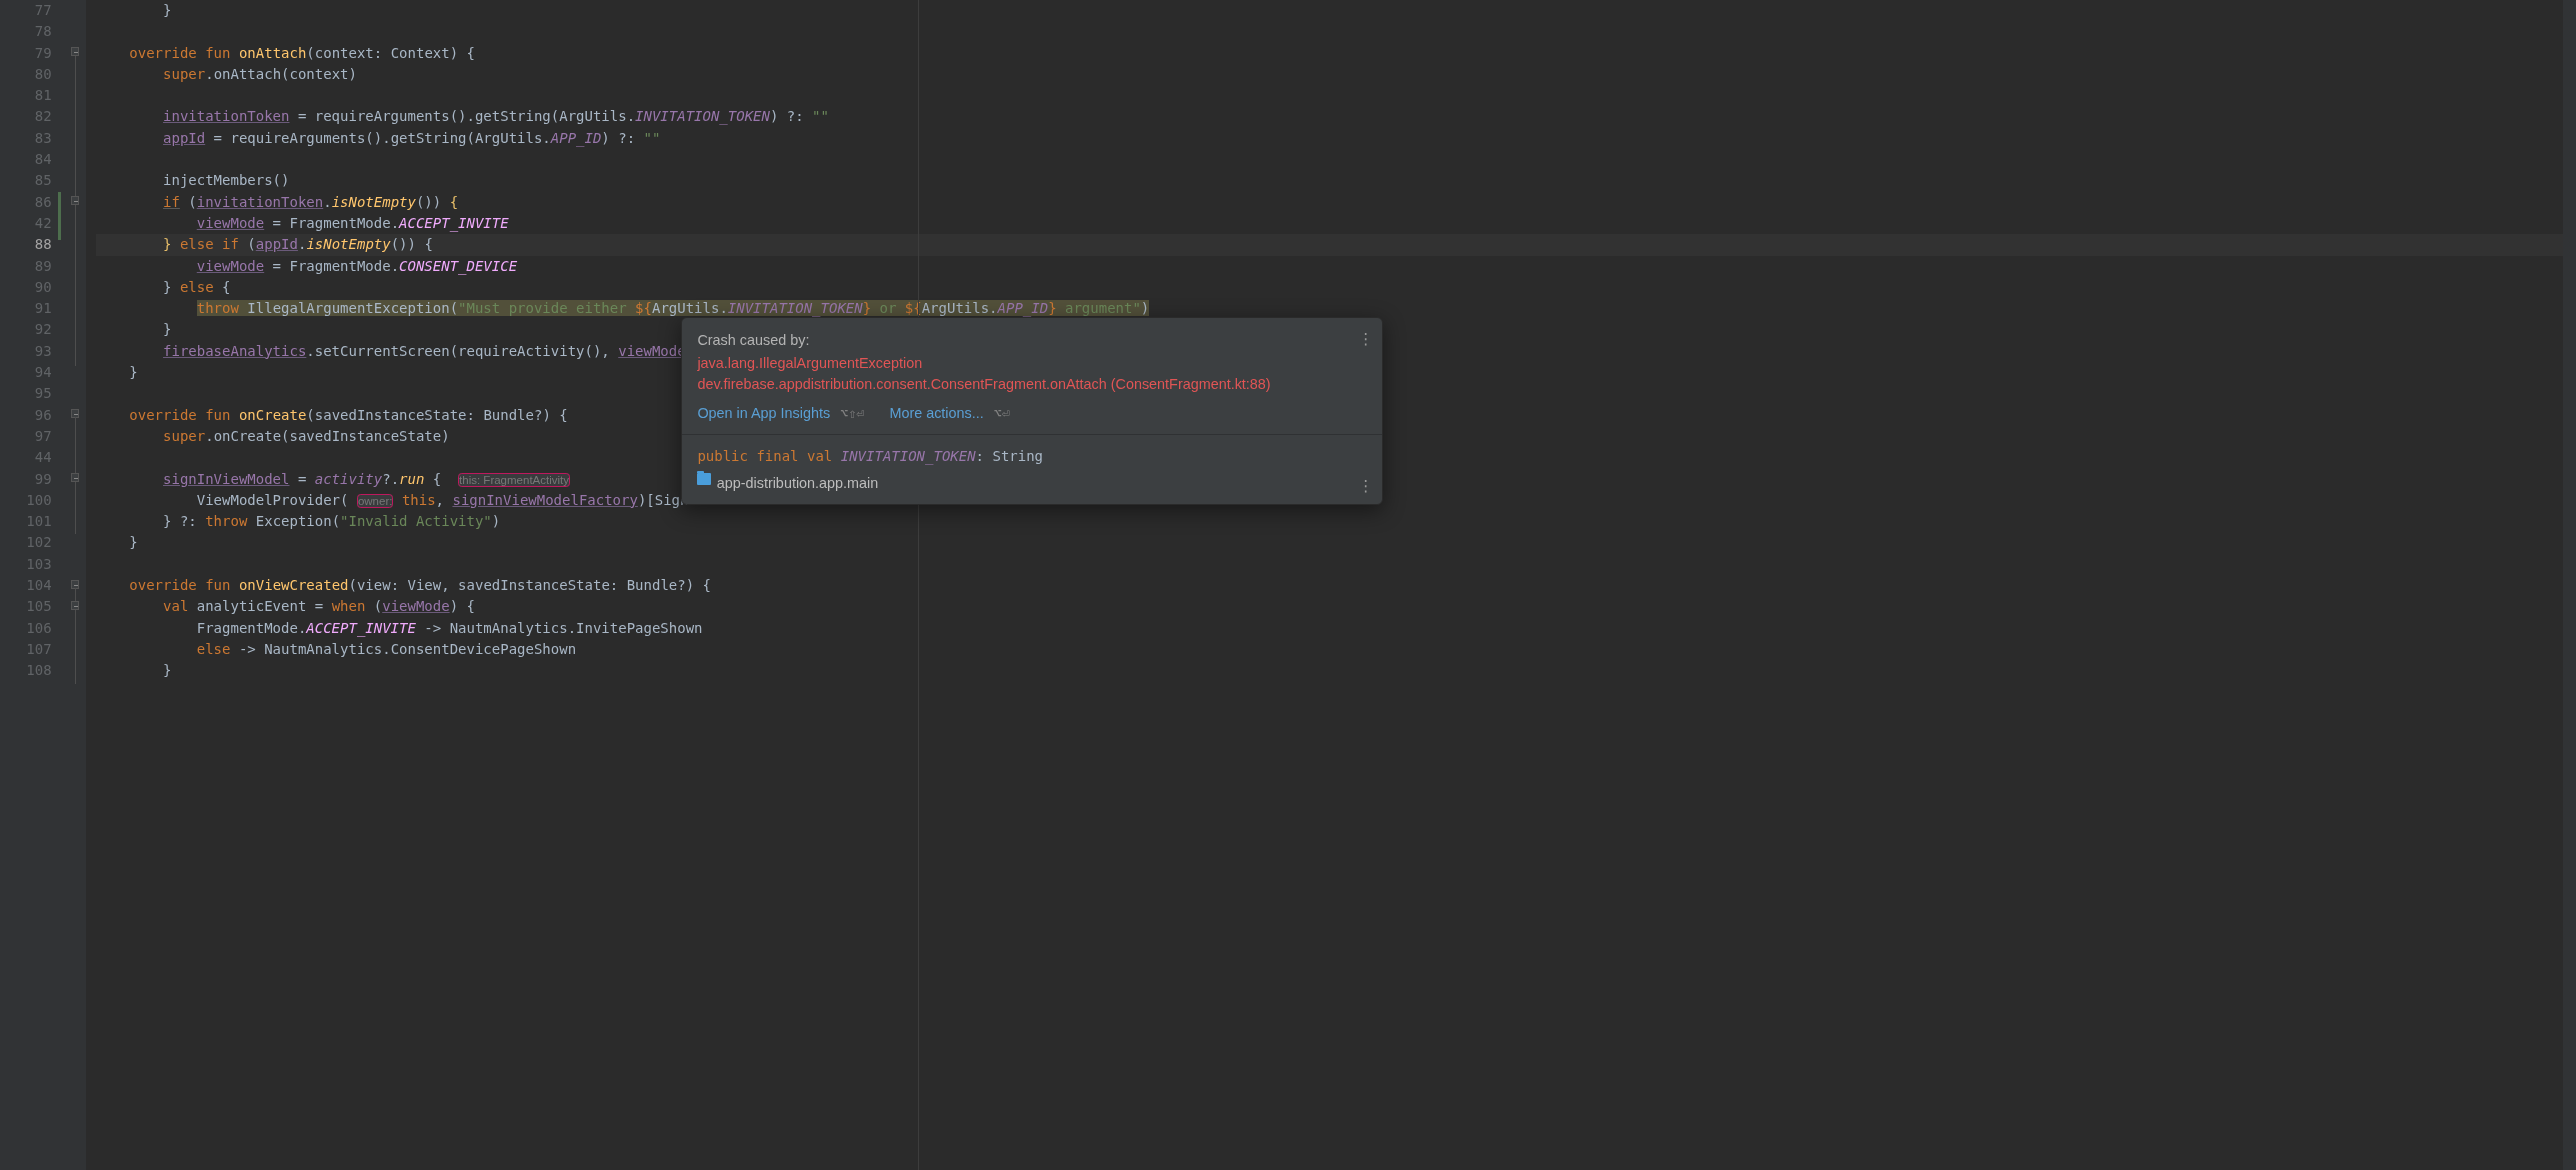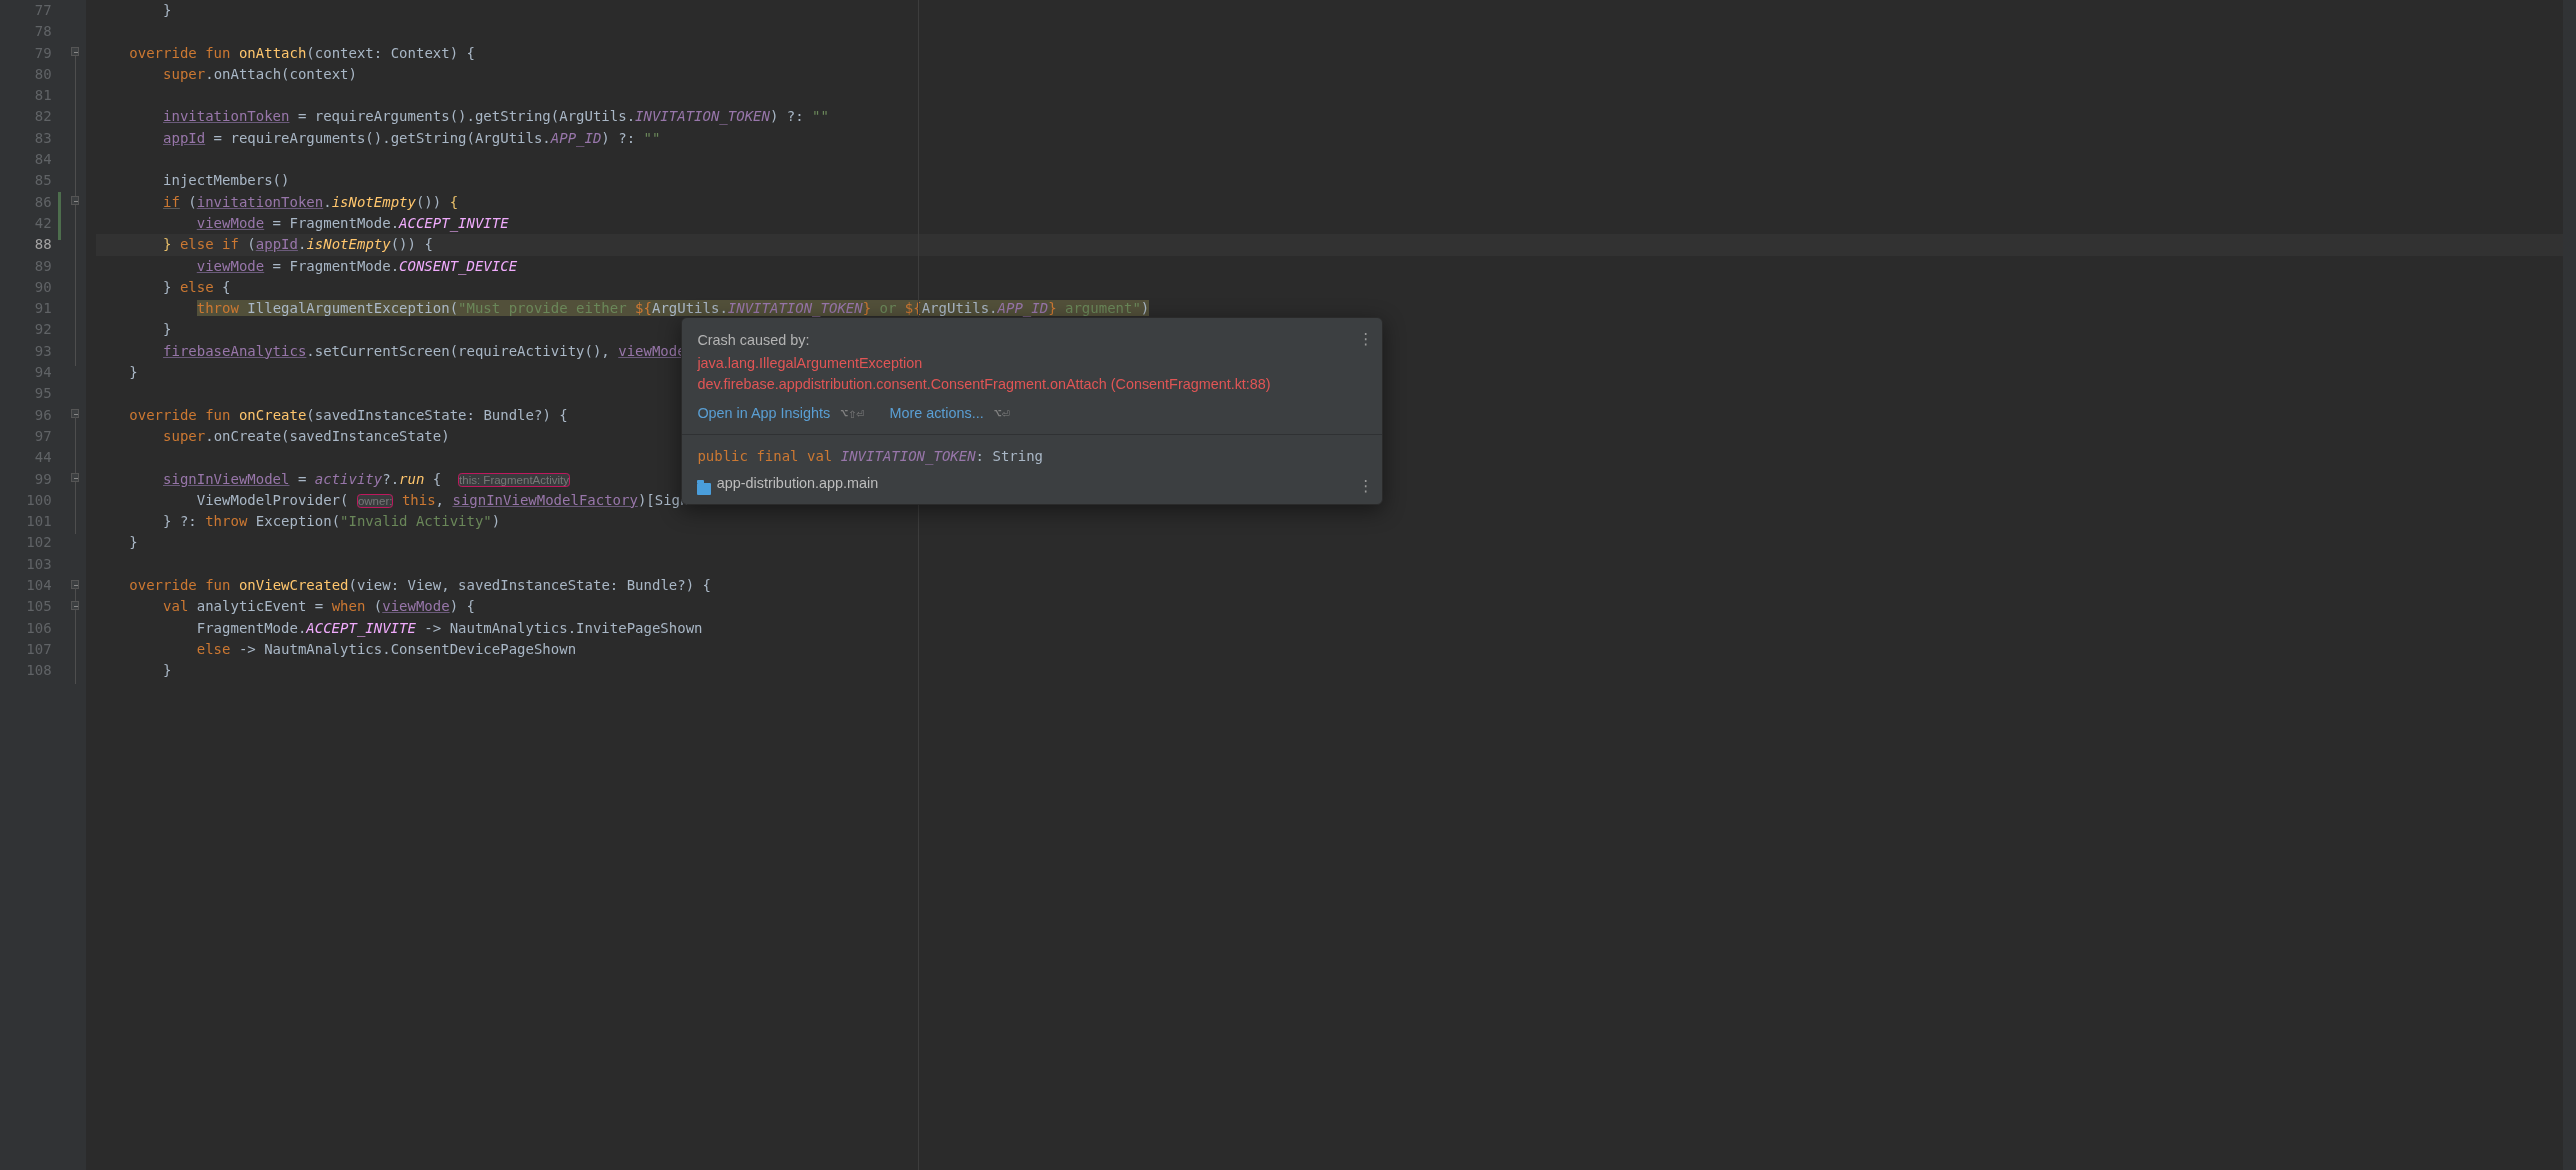--- a/index.html
+++ b/index.html
@@ -154,21 +154,21 @@
   .crash-loc   { color: #e05555; }
   .occ-line    { margin-top: 13.5px; color: #c8c8c8;}
   .occ-line b  { font-weight: 600; color: #e4e4e4;}
   .link-row    { margin-top: 7.7px; display:flex; gap: 25px; align-items:center;}
   .link        { color: #5a9fd4; cursor: pointer; }
   .shortcut    { color: #808080; font-family: ui-monospace, monospace; font-size: 13.5px; margin-left: 5.8px;}
   .sig         { font-family: ui-monospace, 'SF Mono', monospace; font-size: 14px; }
   .sig .kw     { color: #cc7832; }
   .sig .fldname{ color: #9876aa; font-style: italic;}
   .sig .typ    { color: #a9b7c6; }
-  .mod-row     { margin-top: 5.8px; display:flex; align-items:flex-end; gap:5.8px; color:#bdbdbd;}
+  .mod-row     { margin-top: 5.8px; display:flex; align-items:flex-start; gap:5.8px; color:#bdbdbd;}
   .mod-icon    { width:13.5px; height:11.5px; background:#4a9edb; display:inline-block; border-radius:1px; position:relative;}
   .mod-icon::before{ content:''; position:absolute; left:0; top:-2.9px; width:6.7px; height:2.9px; background:#4a9edb; border-radius:1px 1px 0 0;}
 
   
   .tab-underline {
     position: absolute;
     top: 0;
     left: 394px;
     width: 192px;
     height: 2.9px;

